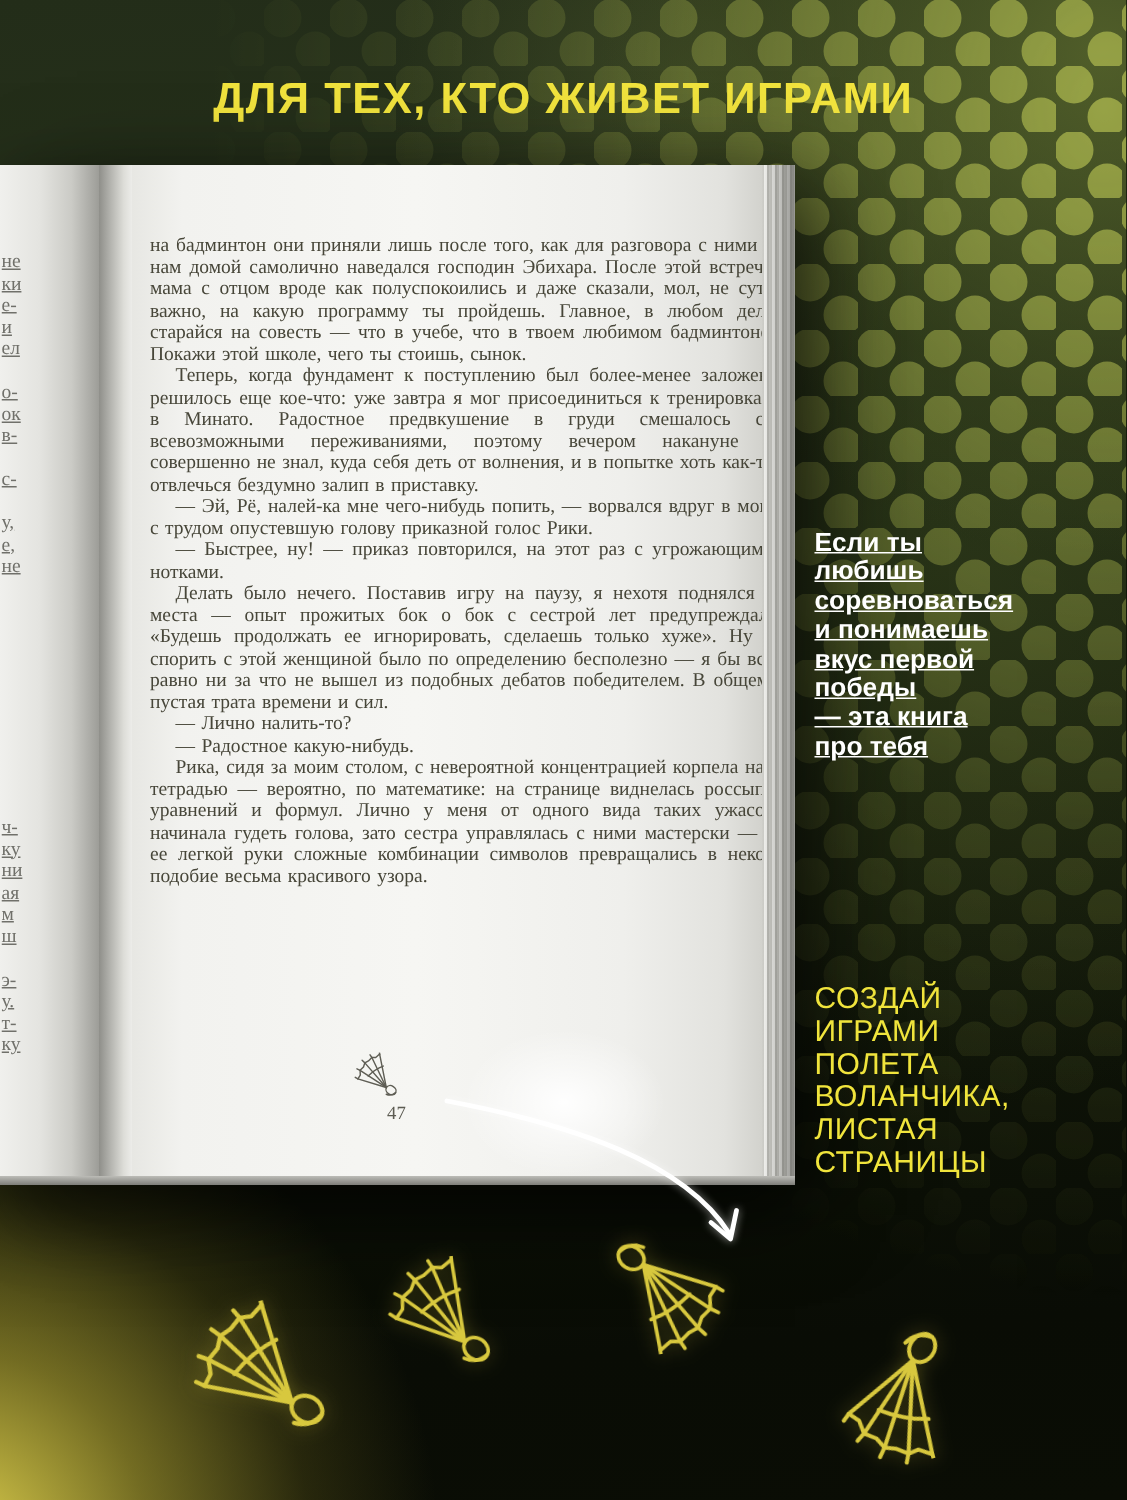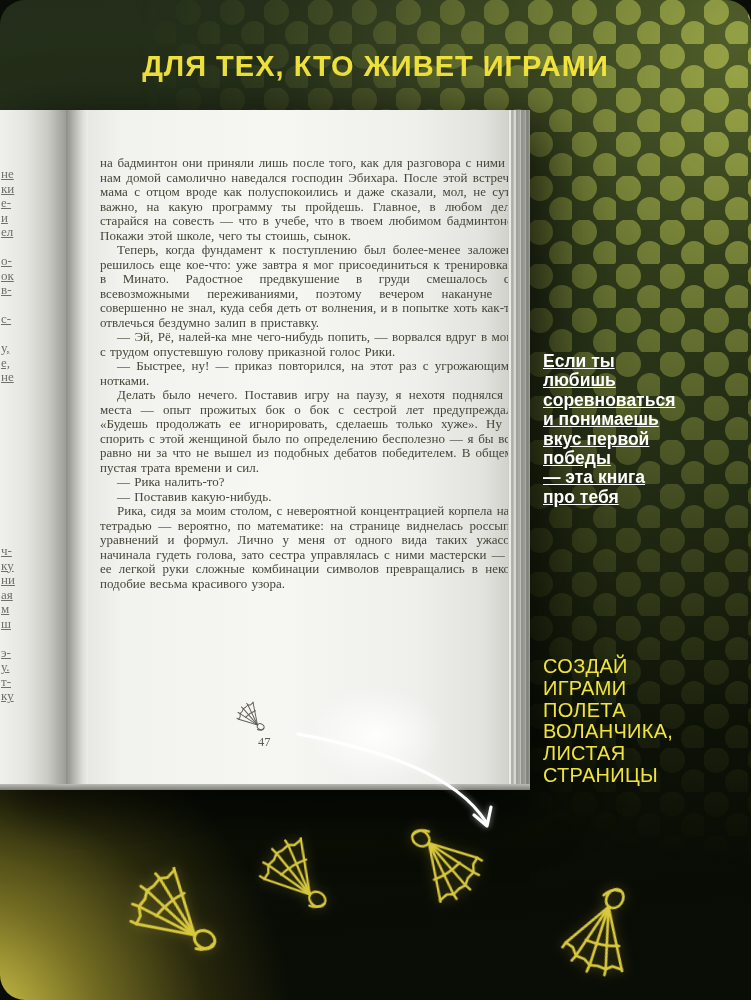--- a/index.html
+++ b/index.html
@@ -1,18 +1,18 @@
 <!DOCTYPE html>
 <html><head>
 <meta charset="utf-8">
 <style>
   html,body{margin:0;padding:0;}
   body{width:751px;height:1000px;position:relative;overflow:hidden;
        font-family:"Liberation Sans",sans-serif;background:#0a0d05;}
-  .stage{position:absolute;inset:0;width:751px;height:1000px;overflow:hidden;border-radius:25px;}
+  .stage{position:absolute;inset:0;width:751px;height:1000px;overflow:hidden;}
 
   
   .bg{position:absolute;inset:0;
     background:
       radial-gradient(circle 430px at -30px 1030px, rgba(236,221,82,0.95), rgba(201,186,58,0.55) 30%, rgba(130,120,35,0.25) 55%, rgba(0,0,0,0) 75%),
       radial-gradient(circle 420px at 735px 35px, rgba(88,102,44,0.85), rgba(60,72,30,0.4) 55%, rgba(0,0,0,0) 80%),
       radial-gradient(circle 300px at 470px 60px, rgba(82,94,45,0.5), rgba(0,0,0,0) 70%),
       radial-gradient(circle 480px at 630px 380px, rgba(52,64,28,0.5), rgba(0,0,0,0) 75%),
       linear-gradient(175deg,#232d19 0%,#26311b 18%,#1e2813 38%,#151c0c 55%,#0d1207 72%,#090c05 88%,#0a0d05 100%);}
   .dots{position:absolute;inset:0;}
@@ -164,22 +164,22 @@
     <div class="spine"></div>
     <div class="page-right">
       <div class="page-glow"></div>
       <div class="page-text">
 
       <p>на бадминтон они приняли лишь после того, как для разговора с ними к нам домой самолично наведался господин Эбихара. После этой встречи мама с отцом вроде как полуспокоились и даже сказали, мол, не суть важно, на какую программу ты пройдешь. Главное, в любом деле старайся на совесть — что в учебе, что в твоем любимом бадминтоне. Покажи этой школе, чего ты стоишь, сынок.</p>
           <p class="indent">Теперь, когда фундамент к поступлению был более-менее заложен, решилось еще кое-что: уже завтра я мог присоединиться к тренировкам в Минато. Радостное предвкушение в груди смешалось со всевозможными переживаниями, поэтому вечером накануне я совершенно не знал, куда себя деть от волнения, и в попытке хоть как-то отвлечься бездумно залип в приставку.</p>
           <p class="indent">— Эй, Рё, налей-ка мне чего-нибудь попить, — ворвался вдруг в мою с трудом опустевшую голову приказной голос Рики.</p>
           <p class="indent">— Быстрее, ну! — приказ повторился, на этот раз с угрожающими нотками.</p>
           <p class="indent">Делать было нечего. Поставив игру на паузу, я нехотя поднялся с места — опыт прожитых бок о бок с сестрой лет предупреждал: «Будешь продолжать ее игнорировать, сделаешь только хуже». Ну а спорить с этой женщиной было по определению бесполезно — я бы все равно ни за что не вышел из подобных дебатов победителем. В общем, пустая трата времени и сил.</p>
-          <p class="indent">— Рика налить-то?</p>
-          <p class="indent">— Поставив какую-нибудь.</p>
+          <p class="indent">— Лично налить-то?</p>
+          <p class="indent">— Радостное какую-нибудь.</p>
           <p class="indent">Рика, сидя за моим столом, с невероятной концентрацией корпела над тетрадью — вероятно, по математике: на странице виднелась россыпь уравнений и формул. Лично у меня от одного вида таких ужасов начинала гудеть голова, зато сестра управлялась с ними мастерски — с ее легкой руки сложные комбинации символов превращались в некое подобие весьма красивого узора.</p>
         </div>
       <svg class="page-doodle" viewBox="0 0 100 100">
           <use href="#shuttle"></use>
         </svg>
       <div class="page-num">47</div>
     </div>
     <div class="page-stack"></div>
     <div class="book-bottom-edge"></div>
   </div>

